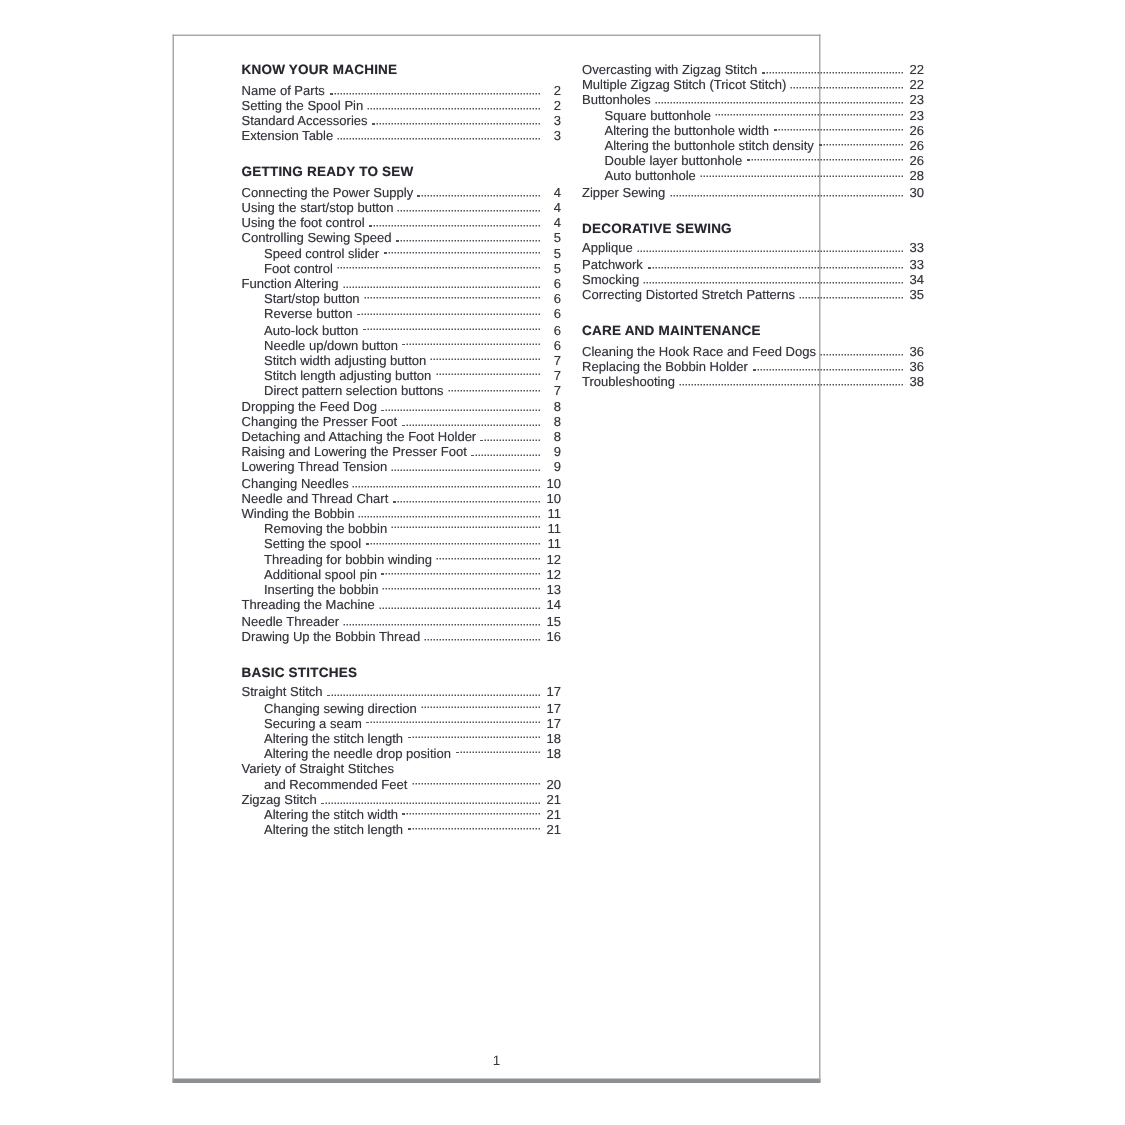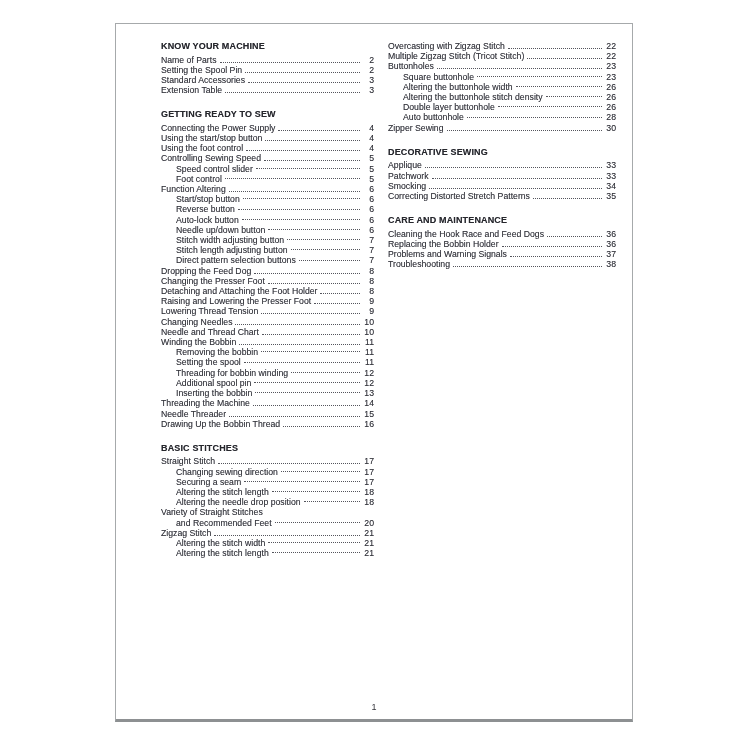--- a/index.html
+++ b/index.html
@@ -11,21 +11,21 @@
   }
   .canvas {
     position: relative;
     width: 750px; height: 750px;
     background: #ffffff;
     overflow: hidden;
   }
   .page {
     position: absolute;
     left: 115px; top: 23px;
-    width: 518px; height: 699px;
+    width: 432px; height: 699px;
     background: #ffffff;
     border: 1px solid #a6a9ab;
     border-bottom: 3px solid #8d9092;
     box-sizing: border-box;
   }
   .col {
     position: absolute;
     top: 17px;
     color: #35363c;
     text-shadow: 0 0 0.5px rgba(70,70,85,0.55);
@@ -384,25 +384,20 @@
             <span class="toc-label">Cleaning the Hook Race and Feed Dogs</span>
             <span class="toc-dots"></span>
             <span class="toc-page">36</span>
           </div>
           <div class="toc-entry">
             <span class="toc-label">Replacing the Bobbin Holder</span>
             <span class="toc-dots"></span>
             <span class="toc-page">36</span>
           </div>
           <div class="toc-entry">
-            <span class="toc-label">Problems and Warning Signals</span>
-            <span class="toc-dots"></span>
-            <span class="toc-page">37</span>
-          </div>
-          <div class="toc-entry">
             <span class="toc-label">Troubleshooting</span>
             <span class="toc-dots"></span>
             <span class="toc-page">38</span>
           </div>
         </div>
       </div>
     <div class="footer-num">1</div>
   </div>
 </div>
 

